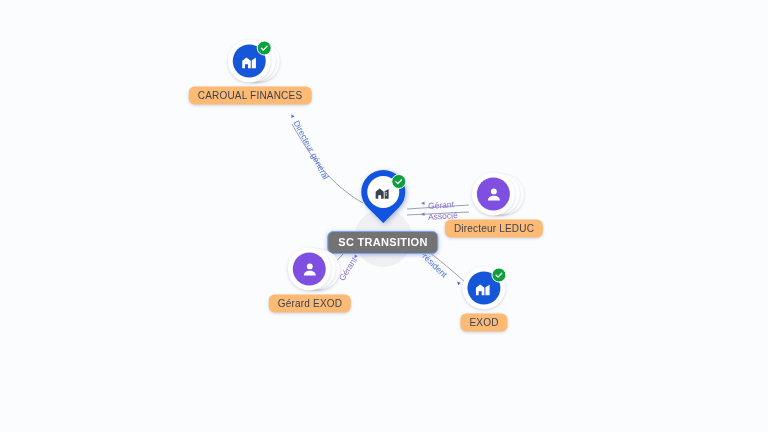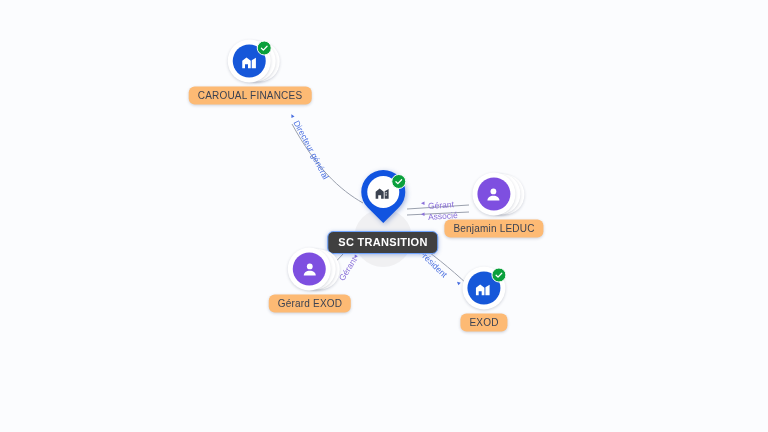--- a/index.html
+++ b/index.html
@@ -104,21 +104,21 @@
     background: #fdba74;
     border-radius: 6px;
     padding: 3px 9px 4px 9px;
     font-size: 10px;
     color: #3b4252;
     white-space: nowrap;
     box-shadow: 0 1px 3px rgba(40, 50, 80, 0.22);
     letter-spacing: 0.2px;
   }
   .pill.primary {
-    background: #404040;
+    background: #737373;
     color: #ffffff;
     font-weight: bold;
     font-size: 11px;
     padding: 4px 10px 5px 10px;
     border: 1.5px solid #6fa4ff;
     box-shadow: 0 1px 4px rgba(20, 70, 180, 0.35);
     letter-spacing: 0.3px;
   }
 
   
@@ -260,21 +260,21 @@
             <div class="card c3"></div>
             <div class="card c2"></div>
             <div class="card c1"></div>
             <div class="avatar person">
               <svg width="20" height="20" viewBox="0 0 24 24" aria-hidden="true">
                 <circle cx="12" cy="8.3" r="3.5" fill="#ffffff"></circle>
                 <path fill="#ffffff" d="M4.8 19.2c0-3.6 3.2-5.8 7.2-5.8s7.2 2.2 7.2 5.8Z"></path>
               </svg>
             </div>
           </div>
-          <div class="pill">Benjamin LEDUC</div>
+          <div class="pill">Directeur LEDUC</div>
         </div>
       </div>
       <div class="node" style="left: 310px; top: 280px;">
         <div class="node-inner">
           <div class="stack">
             <div class="card c3"></div>
             <div class="card c2"></div>
             <div class="card c1"></div>
             <div class="avatar person">
               <svg width="20" height="20" viewBox="0 0 24 24" aria-hidden="true">

